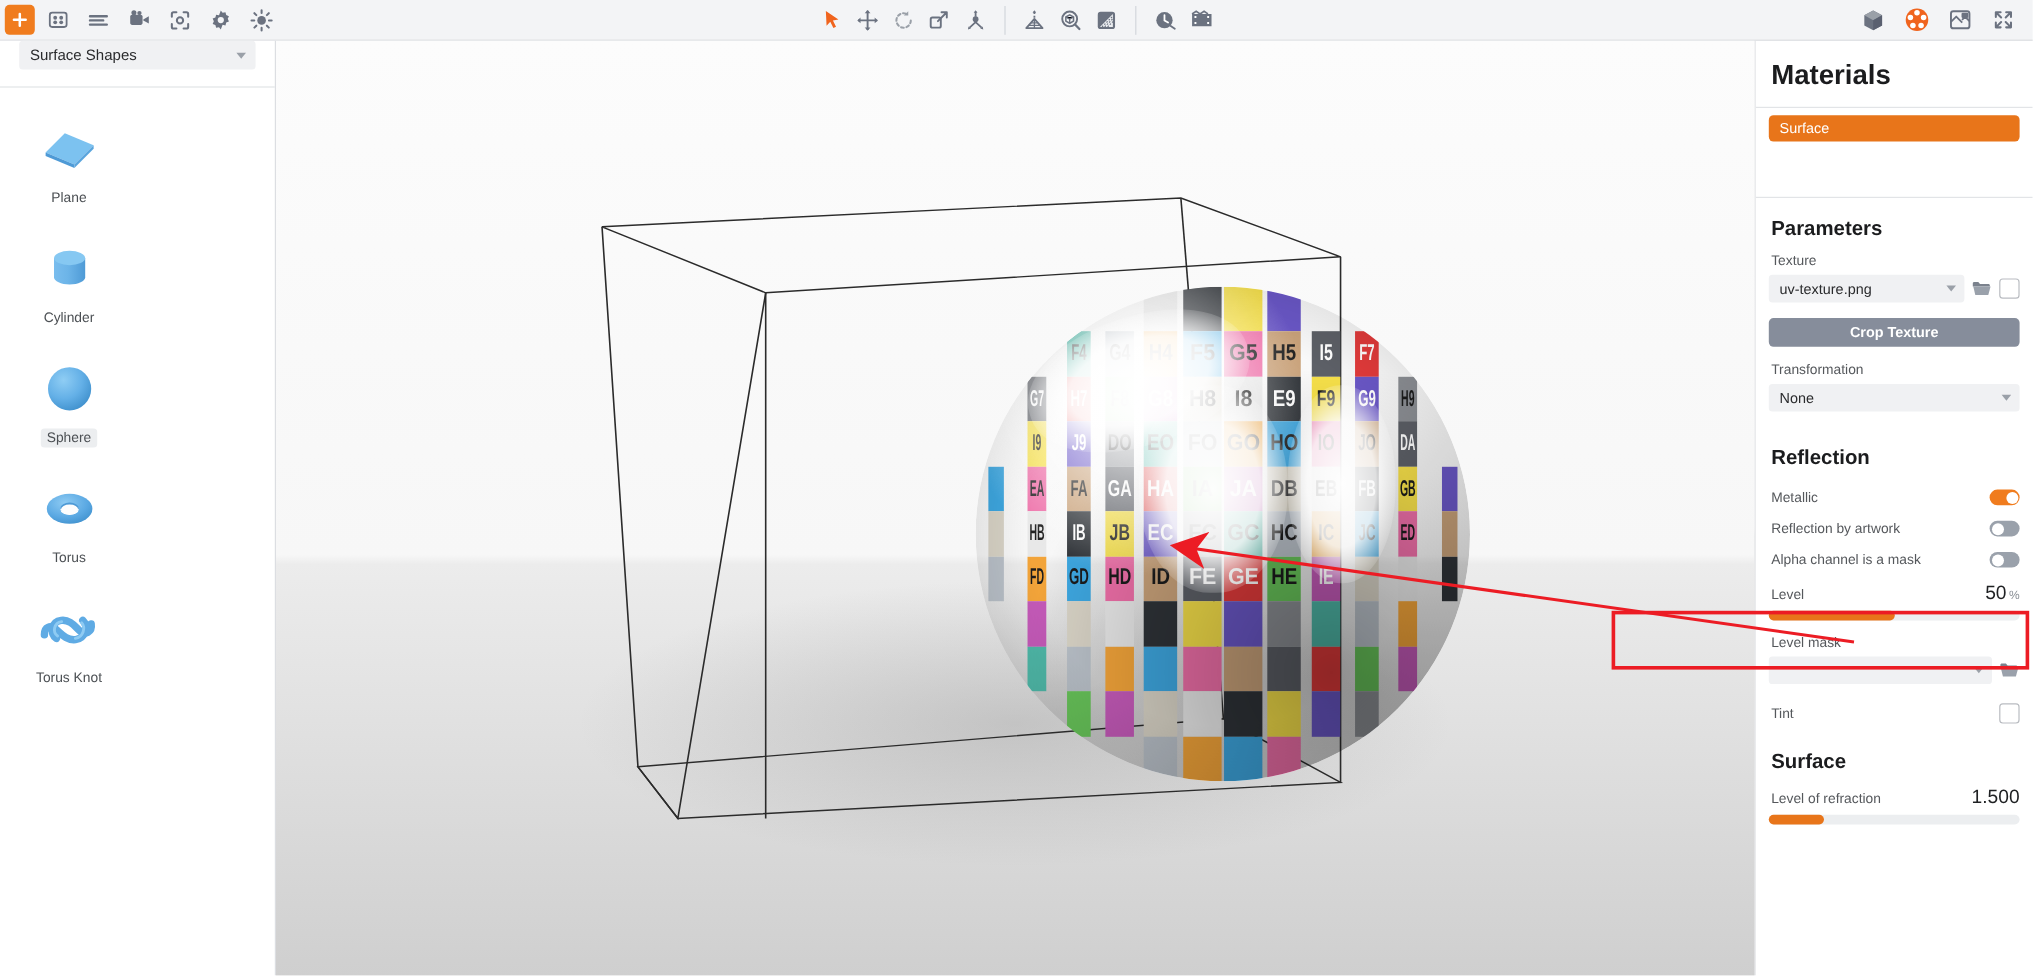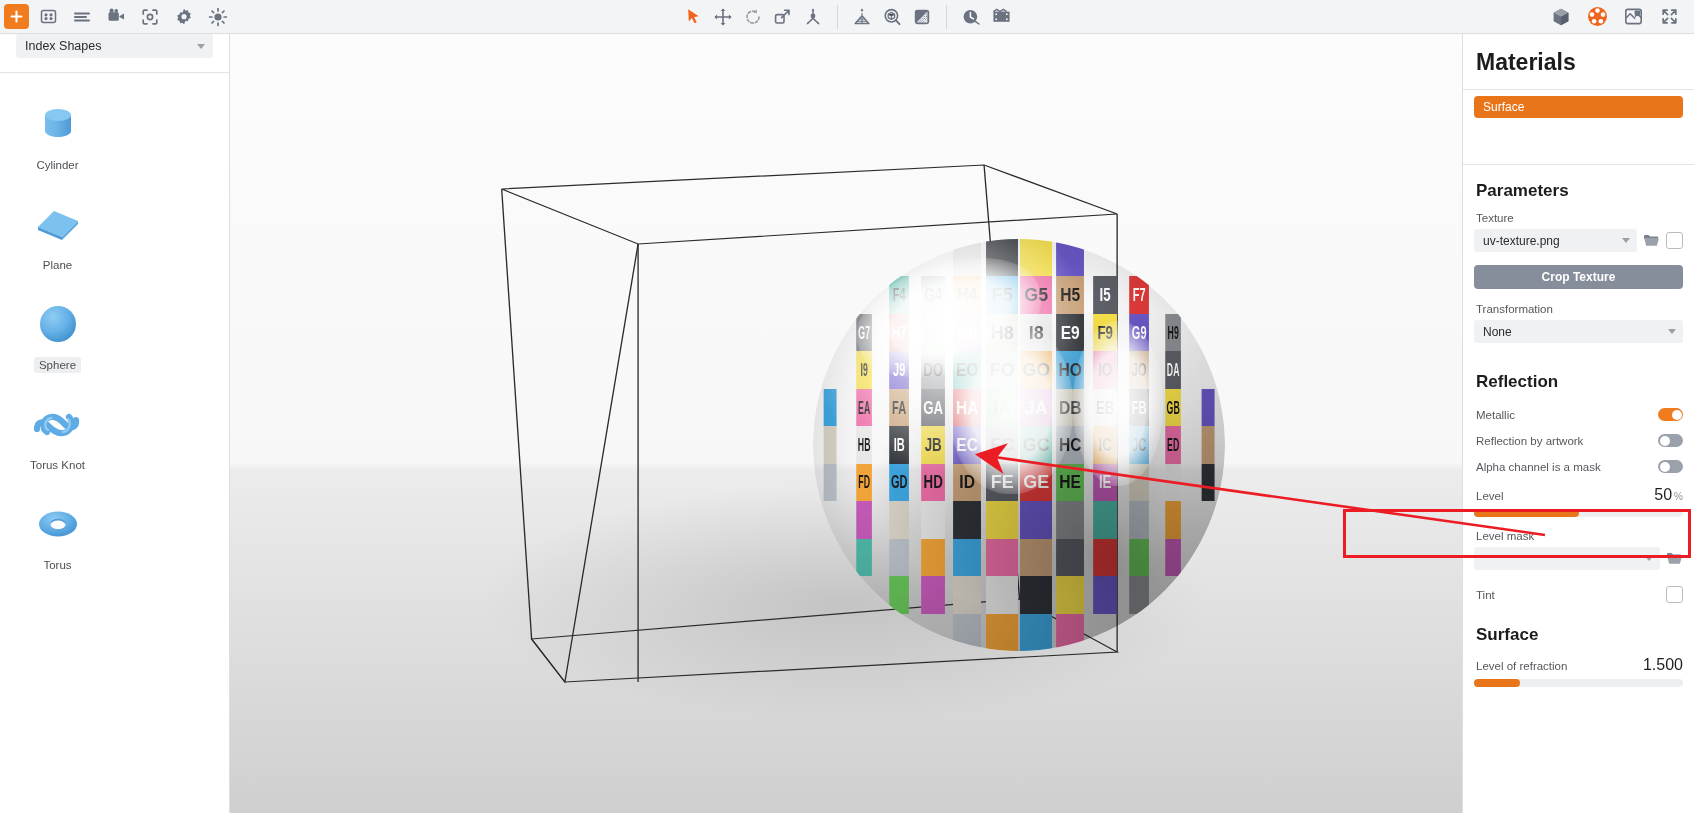--- a/index.html
+++ b/index.html
@@ -339,105 +339,105 @@
           </svg>
       </div>
     </div>
   </div>
 
   <div class="body-row">
 
     <div class="left-panel">
       <div class="lp-select-wrap">
         <div class="lp-select">
-          <span>Index Shapes</span>
+          <span>Surface Shapes</span>
           <span class="caret"></span>
         </div>
       </div>
       <div class="lp-divider"></div>
 
       <div class="shape-grid">
+
+        <div class="shape-cell">
+          <div class="shape-icon">
+            <svg width="52" height="50" viewBox="0 0 52 50">
+              <path d="M6 28L22 12l24 10L30 38z" fill="#7cc2f0"></path>
+              <path d="M6 28l24 10v3L6 31z" fill="#4e9ad6"></path>
+              <path d="M30 38l16-16v3L30 41z" fill="#5aa5dd"></path>
+            </svg>
+          </div>
+          <div class="shape-label">Plane</div>
+        </div>
 
         <div class="shape-cell">
           <div class="shape-icon">
             <svg width="50" height="50" viewBox="0 0 50 50">
               <defs>
                   <linearGradient id="gcyl" x1="0" y1="0" x2="1" y2="0">
                     <stop offset="0" stop-color="#79bdee"></stop>
                     <stop offset="0.45" stop-color="#6cb4e8"></stop>
                     <stop offset="1" stop-color="#4e9ad6"></stop>
                   </linearGradient>
                 </defs>
               <path d="M12 16v16c0 3.3 5.8 6 13 6s13-2.7 13-6V16z" fill="url(#gcyl)"></path>
               <ellipse cx="25" cy="16" rx="13" ry="6" fill="#86c8f2"></ellipse>
             </svg>
           </div>
           <div class="shape-label">Cylinder</div>
         </div>
 
-        <div class="shape-cell">
-          <div class="shape-icon">
-            <svg width="52" height="50" viewBox="0 0 52 50">
-              <path d="M6 28L22 12l24 10L30 38z" fill="#7cc2f0"></path>
-              <path d="M6 28l24 10v3L6 31z" fill="#4e9ad6"></path>
-              <path d="M30 38l16-16v3L30 41z" fill="#5aa5dd"></path>
-            </svg>
-          </div>
-          <div class="shape-label">Plane</div>
-        </div>
-
         <div class="shape-cell selected">
           <div class="shape-icon">
             <svg width="50" height="50" viewBox="0 0 50 50">
               <defs>
                   <radialGradient id="gsph" cx="0.36" cy="0.3" r="0.78">
                     <stop offset="0" stop-color="#8fcdf4"></stop>
                     <stop offset="0.55" stop-color="#64b0e7"></stop>
                     <stop offset="1" stop-color="#3d8ecb"></stop>
                   </radialGradient>
                 </defs>
               <circle cx="25" cy="25" r="18" fill="url(#gsph)"></circle>
             </svg>
           </div>
           <div class="shape-label">Sphere</div>
-        </div>
-
-        <div class="shape-cell">
-          <div class="shape-icon">
-            <svg width="52" height="50" viewBox="0 0 52 50">
-              <g fill="none" stroke="#5fabe4" stroke-width="6.2" stroke-linecap="round">
-                <path d="M15 33c-6-4-4-14 4-15s12 6 16 9 10 1 9-6"></path>
-                <path d="M37 18c5 5 2 15-6 16s-13-6-17-9-9-2-9 5"></path>
-              </g>
-              <g fill="none" stroke="#8ecbf3" stroke-width="2.4" stroke-linecap="round">
-                <path d="M16 31c-4.5-3-3.2-11 3.4-12"></path>
-                <path d="M36 20c3.6 4.2 1.4 12-5.2 13"></path>
-              </g>
-            </svg>
-          </div>
-          <div class="shape-label">Torus Knot</div>
         </div>
 
         <div class="shape-cell">
           <div class="shape-icon">
             <svg width="52" height="50" viewBox="0 0 52 50">
               <defs>
                   <radialGradient id="gtor" cx="0.4" cy="0.3" r="0.8">
                     <stop offset="0" stop-color="#8ecbf3"></stop>
                     <stop offset="0.6" stop-color="#5ba9e3"></stop>
                     <stop offset="1" stop-color="#3d8ecb"></stop>
                   </radialGradient>
                 </defs>
               <ellipse cx="26" cy="25" rx="19" ry="12.5" fill="url(#gtor)"></ellipse>
               <ellipse cx="26" cy="25.5" rx="7.6" ry="4.6" fill="#fff"></ellipse>
               <ellipse cx="26" cy="24.4" rx="7.6" ry="4.6" fill="#4e9ad6"></ellipse>
               <ellipse cx="26" cy="25.6" rx="7.2" ry="4.2" fill="#fdfdfd"></ellipse>
             </svg>
           </div>
           <div class="shape-label">Torus</div>
+        </div>
+
+        <div class="shape-cell">
+          <div class="shape-icon">
+            <svg width="52" height="50" viewBox="0 0 52 50">
+              <g fill="none" stroke="#5fabe4" stroke-width="6.2" stroke-linecap="round">
+                <path d="M15 33c-6-4-4-14 4-15s12 6 16 9 10 1 9-6"></path>
+                <path d="M37 18c5 5 2 15-6 16s-13-6-17-9-9-2-9 5"></path>
+              </g>
+              <g fill="none" stroke="#8ecbf3" stroke-width="2.4" stroke-linecap="round">
+                <path d="M16 31c-4.5-3-3.2-11 3.4-12"></path>
+                <path d="M36 20c3.6 4.2 1.4 12-5.2 13"></path>
+              </g>
+            </svg>
+          </div>
+          <div class="shape-label">Torus Knot</div>
         </div>
 
       </div>
     </div>
 
     <div class="viewport">
       <div class="vp-floor"></div>
 
       <svg class="wire" viewBox="0 0 1111 779" preserveAspectRatio="none">
         <g fill="none" stroke="#2b2b2b" stroke-width="1.2">

